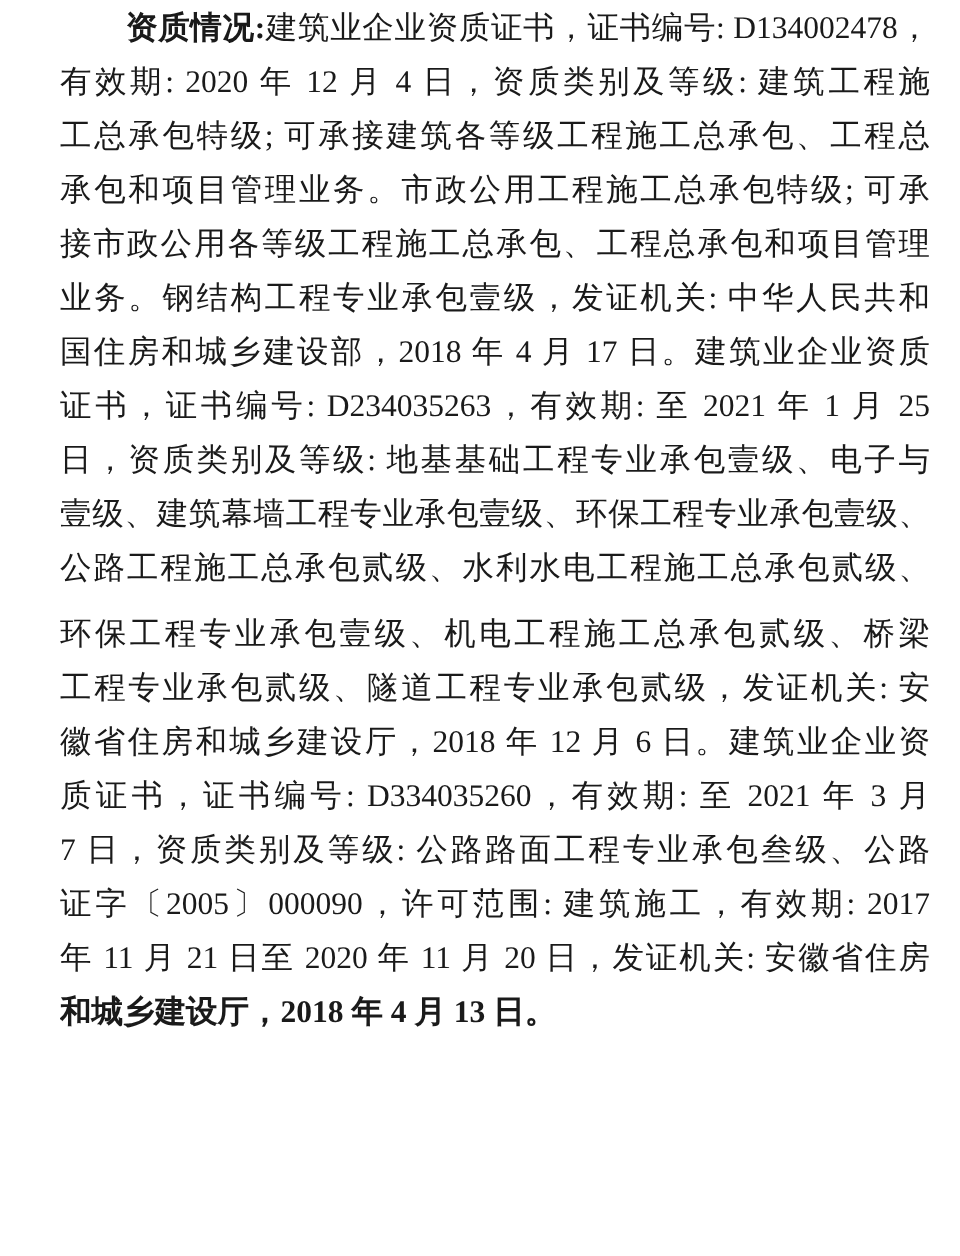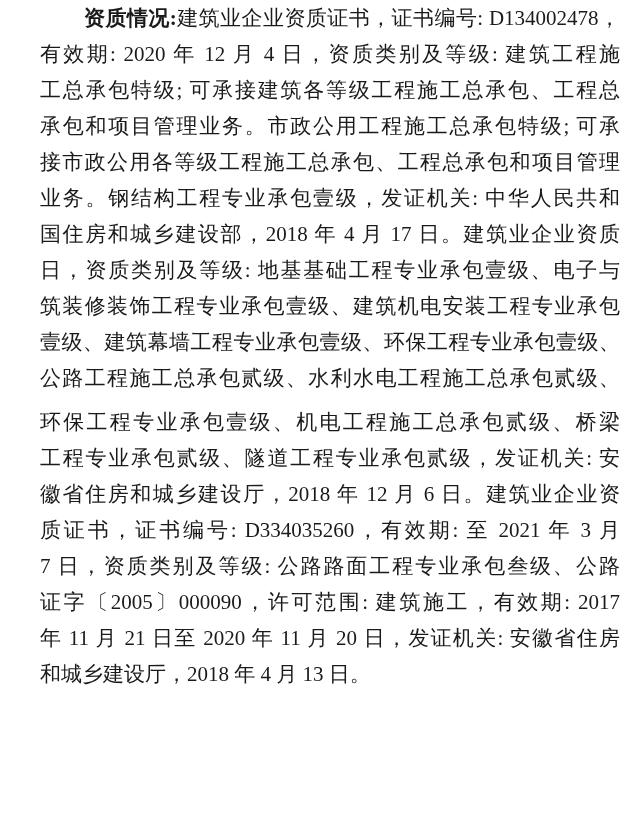--- a/index.html
+++ b/index.html
@@ -36,40 +36,41 @@
     text-align: justify;
     text-align-last: justify;
     text-justify: distribute;
     white-space: normal;
   }
   .line.indent {
     text-indent: 44px;
   }
   .line.last {
     text-align-last: left;
+    font-weight: bold;
   }
   .label-bold {
     font-weight: bold;
   }
 </style>
 </head>
 <body>
 
 <div class="page">
 
   <div class="para first">
     <div class="line indent"><span class="label-bold">资质情况:</span><span>建筑业企业资质证书，证书编号: D134002478，</span></div>
     <div class="line">有效期: 2020 年 12 月 4 日，资质类别及等级: 建筑工程施</div>
     <div class="line">工总承包特级; 可承接建筑各等级工程施工总承包、工程总</div>
     <div class="line">承包和项目管理业务。市政公用工程施工总承包特级; 可承</div>
     <div class="line">接市政公用各等级工程施工总承包、工程总承包和项目管理</div>
     <div class="line">业务。钢结构工程专业承包壹级，发证机关: 中华人民共和</div>
     <div class="line">国住房和城乡建设部，2018 年 4 月 17 日。建筑业企业资质</div>
+    <div class="line">证书，证书编号: D234035263，有效期: 至 2021 年 1 月 25</div>
     <div class="line">日，资质类别及等级: 地基基础工程专业承包壹级、电子与</div>
-    <div class="line">筑装修装饰工程专业承包壹级、建筑机电安装工程专业承包</div>
     <div class="line">壹级、建筑幕墙工程专业承包壹级、环保工程专业承包壹级、</div>
     <div class="line">公路工程施工总承包贰级、水利水电工程施工总承包贰级、</div>
   </div>
 
   <div class="para second">
     <div class="line">环保工程专业承包壹级、机电工程施工总承包贰级、桥梁</div>
     <div class="line">工程专业承包贰级、隧道工程专业承包贰级，发证机关: 安</div>
     <div class="line">徽省住房和城乡建设厅，2018 年 12 月 6 日。建筑业企业资</div>
     <div class="line">质证书，证书编号: D334035260，有效期: 至 2021 年 3 月</div>
     <div class="line">7 日，资质类别及等级: 公路路面工程专业承包叁级、公路</div>

